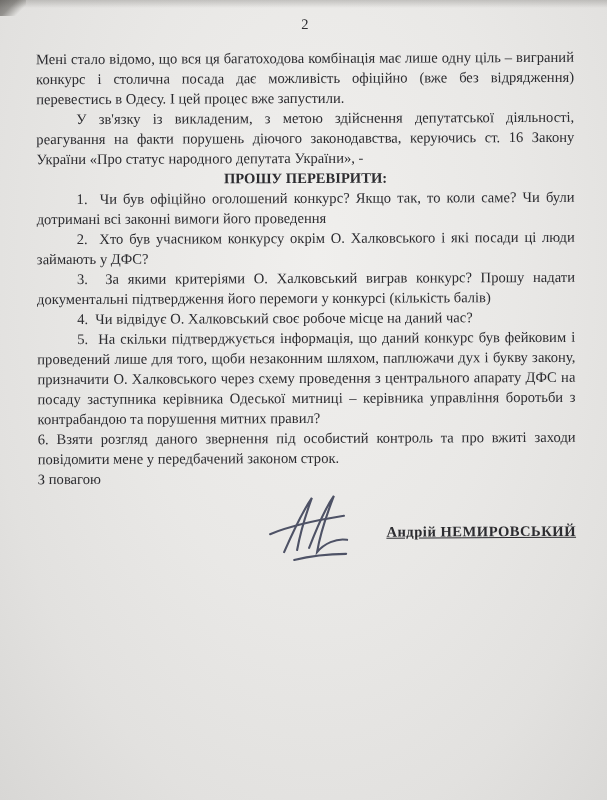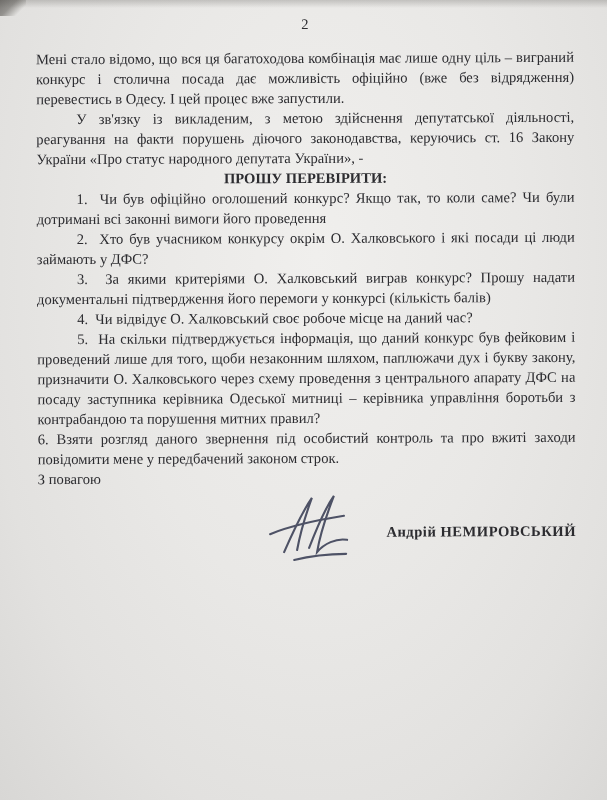--- a/index.html
+++ b/index.html
@@ -54,20 +54,21 @@
   }
   .signature-svg{
     position:absolute;
     left:208px;top:2px;
   }
   .signatory{
     position:absolute;
     right:0;top:34px;
     font-weight:bold;
     letter-spacing:.5px;
+    text-decoration:underline;
   }
 </style>
 </head>
 <body>
 
 <div class="sheet">
   <div class="corner-shadow"></div>
   <div class="edge-shadow"></div>
 
   <div class="content">

